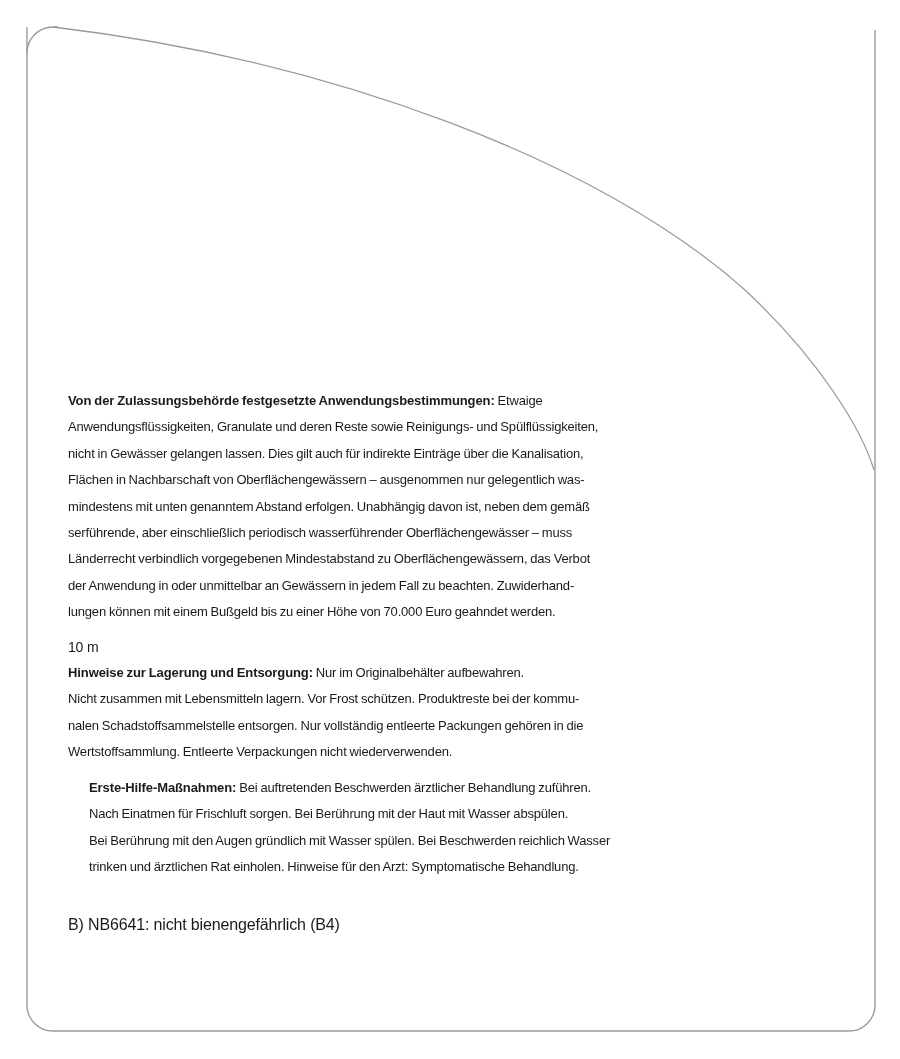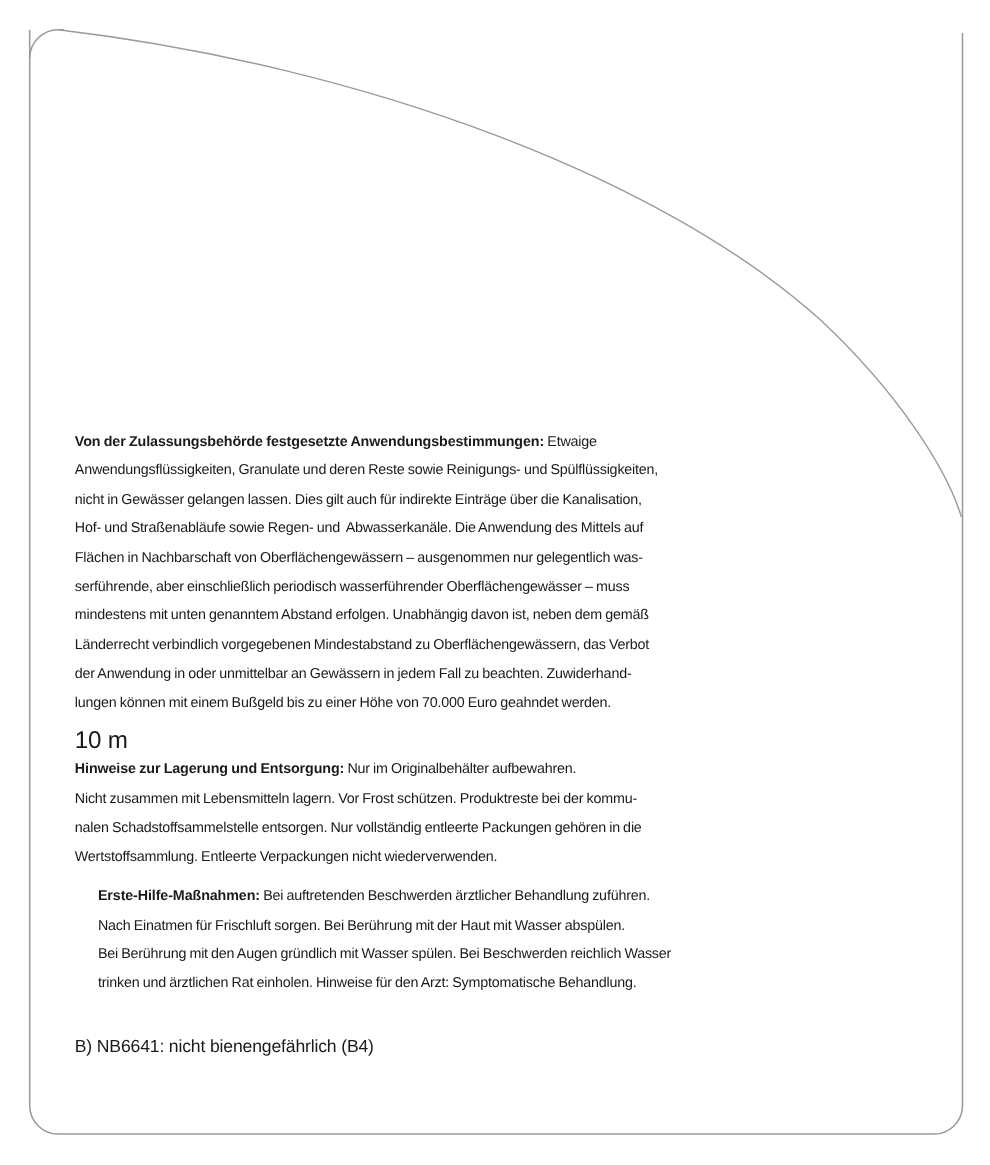--- a/index.html
+++ b/index.html
@@ -53,21 +53,21 @@
     font-weight: bold;
     letter-spacing: -0.1px;
   }
 
   .line {
     display: block;
     white-space: pre;
   }
 
   .measure-line {
-    font-size: 22px;
+    font-size: 14px;
     line-height: 26.4px;
     margin-top: 8px;
     letter-spacing: -0.18px;
     color: #1a1a1a;
   }
 
   #footnotes {
     margin-top: 32px;
   }
 
@@ -94,24 +94,23 @@
 
   <path d="M 53,27 C 330,60 600,160 745,290 C 820,360 862,430 874,470" fill="none" stroke="#9a9a9a" stroke-width="1.3"></path>
 </svg>
 
 <div id="content">
 
   <p class="para">
     <span class="lead">Von der Zulassungsbehörde festgesetzte Anwendungsbestimmungen:</span><span> Etwaige</span>
     <span class="line">Anwendungsflüssigkeiten, Granulate und deren Reste sowie Reinigungs- und Spülflüssigkeiten,</span>
     <span class="line">nicht in Gewässer gelangen lassen. Dies gilt auch für indirekte Einträge über die Kanalisation,</span>
-    <span class="line">Hof- und Straßenabläufe sowie Regen- und  Abwasserkanäle. Die Anwendung des Mittels auf</span>
     <span class="line">Flächen in Nachbarschaft von Oberflächengewässern – ausgenommen nur gelegentlich was-</span>
+    <span class="line">mindestens mit unten genanntem Abstand erfolgen. Unabhängig davon ist, neben dem gemäß</span>
     <span class="line">serführende, aber einschließlich periodisch wasserführender Oberflächengewässer – muss</span>
-    <span class="line">mindestens mit unten genanntem Abstand erfolgen. Unabhängig davon ist, neben dem gemäß</span>
     <span class="line">Länderrecht verbindlich vorgegebenen Mindestabstand zu Oberflächengewässern, das Verbot</span>
     <span class="line">der Anwendung in oder unmittelbar an Gewässern in jedem Fall zu beachten. Zuwiderhand-</span>
     <span class="line">lungen können mit einem Bußgeld bis zu einer Höhe von 70.000 Euro geahndet werden.</span>
   </p>
 
   <div class="measure-line">10 m</div>
 
   <p class="para">
     <span class="lead">Hinweise zur Lagerung und Entsorgung:</span><span> Nur im Originalbehälter aufbewahren.</span>
     <span class="line">Nicht zusammen mit Lebensmitteln lagern. Vor Frost schützen. Produktreste bei der kommu-</span>

